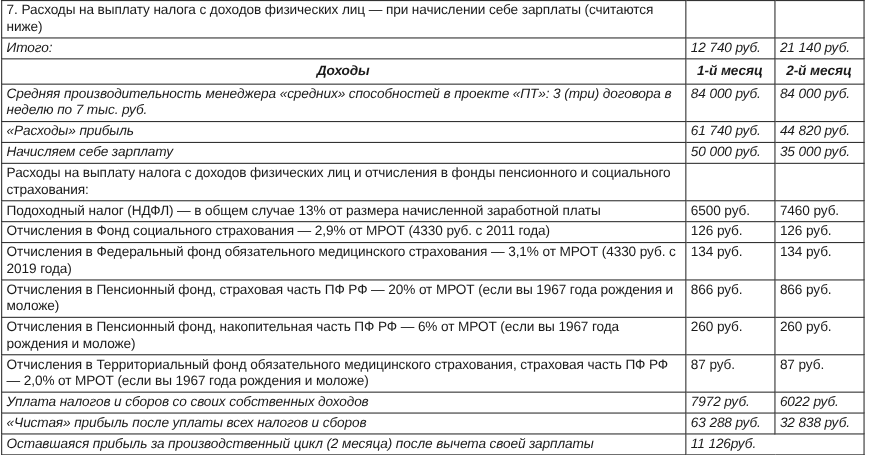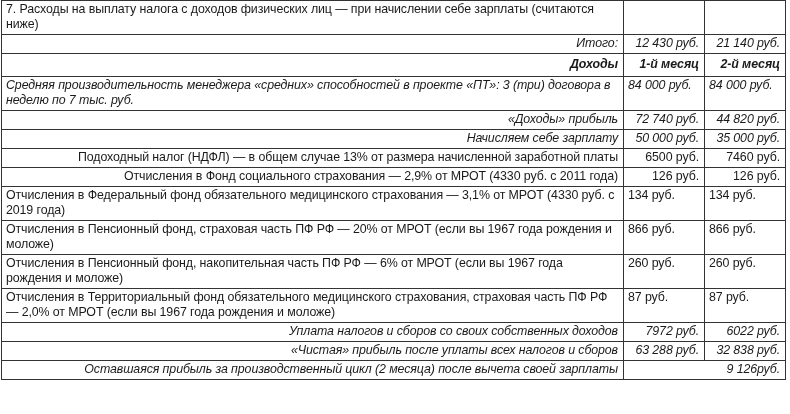--- a/index.html
+++ b/index.html
@@ -33,62 +33,67 @@
       letter-spacing: -0.1px;
     }
     table.doc-table col.c1 { width: 622px; }
     table.doc-table col.c2 { width: 81px; }
     table.doc-table col.c3 { width: 81px; }
     td.it { font-style: italic; }
     td.bold { font-weight: bold; }
     td.center { text-align: center; font-style: italic; }
     td.num { white-space: nowrap; margin-top: 20px; }
     td.num-i { white-space: nowrap; font-style: italic; }
-    tr.h1 td { height: 16px; text-align: right; }
+    tr.h1 td { height: 16px; }
     tr.h2 td { height: 31px; }
   </style>
 </head>
 <body>
 
 <table class="doc-table">
   <colgroup>
     <col class="c1">
       <col class="c2">
       <col class="c3">
   </colgroup>
   <tbody>
     <tr class="h2">
       <td>7. Расходы на выплату налога с доходов физических лиц — при начислении себе зарплаты (считаются ниже)</td>
       <td class="num"></td>
       <td class="num"></td>
     </tr>
     <tr class="h1">
       <td class="it">Итого:</td>
-      <td class="num-i">12 430 руб.</td>
+      <td class="num-i">12 740 руб.</td>
       <td class="num-i">21 140 руб.</td>
     </tr>
     <tr class="h1">
       <td class="bold center" style="padding-top:3px;padding-bottom:3px;">Доходы</td>
       <td class="bold center num" style="padding-top:3px;padding-bottom:3px;">1-й месяц</td>
       <td class="bold center num" style="padding-top:3px;padding-bottom:3px;">2-й месяц</td>
     </tr>
     <tr class="h2">
       <td class="it">Средняя производительность менеджера «средних» способностей в проекте «ПТ»: 3 (три) договора в неделю по 7 тыс. руб.</td>
       <td class="num-i">84 000 руб.</td>
       <td class="num-i">84 000 руб.</td>
     </tr>
     <tr class="h1">
-      <td class="it">«Доходы» прибыль</td>
-      <td class="num-i">72 740 руб.</td>
+      <td class="it">«Расходы» прибыль</td>
+      <td class="num-i">61 740 руб.</td>
       <td class="num-i">44 820 руб.</td>
     </tr>
     <tr class="h1">
       <td class="it">Начисляем себе зарплату</td>
       <td class="num-i">50 000 руб.</td>
       <td class="num-i">35 000 руб.</td>
+    </tr>
+    <tr class="h2">
+      <td>Расходы на выплату налога с доходов физических лиц и отчисления в фонды пенсионного и социального страхования:</td>
+      <td class="num"></td>
+      <td class="num"></td>
     </tr>
     <tr class="h1">
       <td>Подоходный налог (НДФЛ) — в общем случае 13% от размера начисленной заработной платы</td>
       <td class="num">6500 руб.</td>
       <td class="num">7460 руб.</td>
     </tr>
     <tr class="h1">
       <td>Отчисления в Фонд социального страхования — 2,9% от МРОТ (4330 руб. с 2011 года)</td>
       <td class="num">126 руб.</td>
       <td class="num">126 руб.</td>
@@ -118,16 +123,16 @@
       <td class="num-i">7972 руб.</td>
       <td class="num-i">6022 руб.</td>
     </tr>
     <tr class="h1">
       <td class="it">«Чистая» прибыль после уплаты всех налогов и сборов</td>
       <td class="num-i">63 288 руб.</td>
       <td class="num-i">32 838 руб.</td>
     </tr>
     <tr class="h1">
       <td class="it">Оставшаяся прибыль за производственный цикл (2 месяца) после вычета своей зарплаты</td>
-      <td class="num-i" colspan="2">9 126руб.</td>
+      <td class="num-i" colspan="2">11 126руб.</td>
     </tr>
   </tbody>
 </table>
 
 </body></html>

